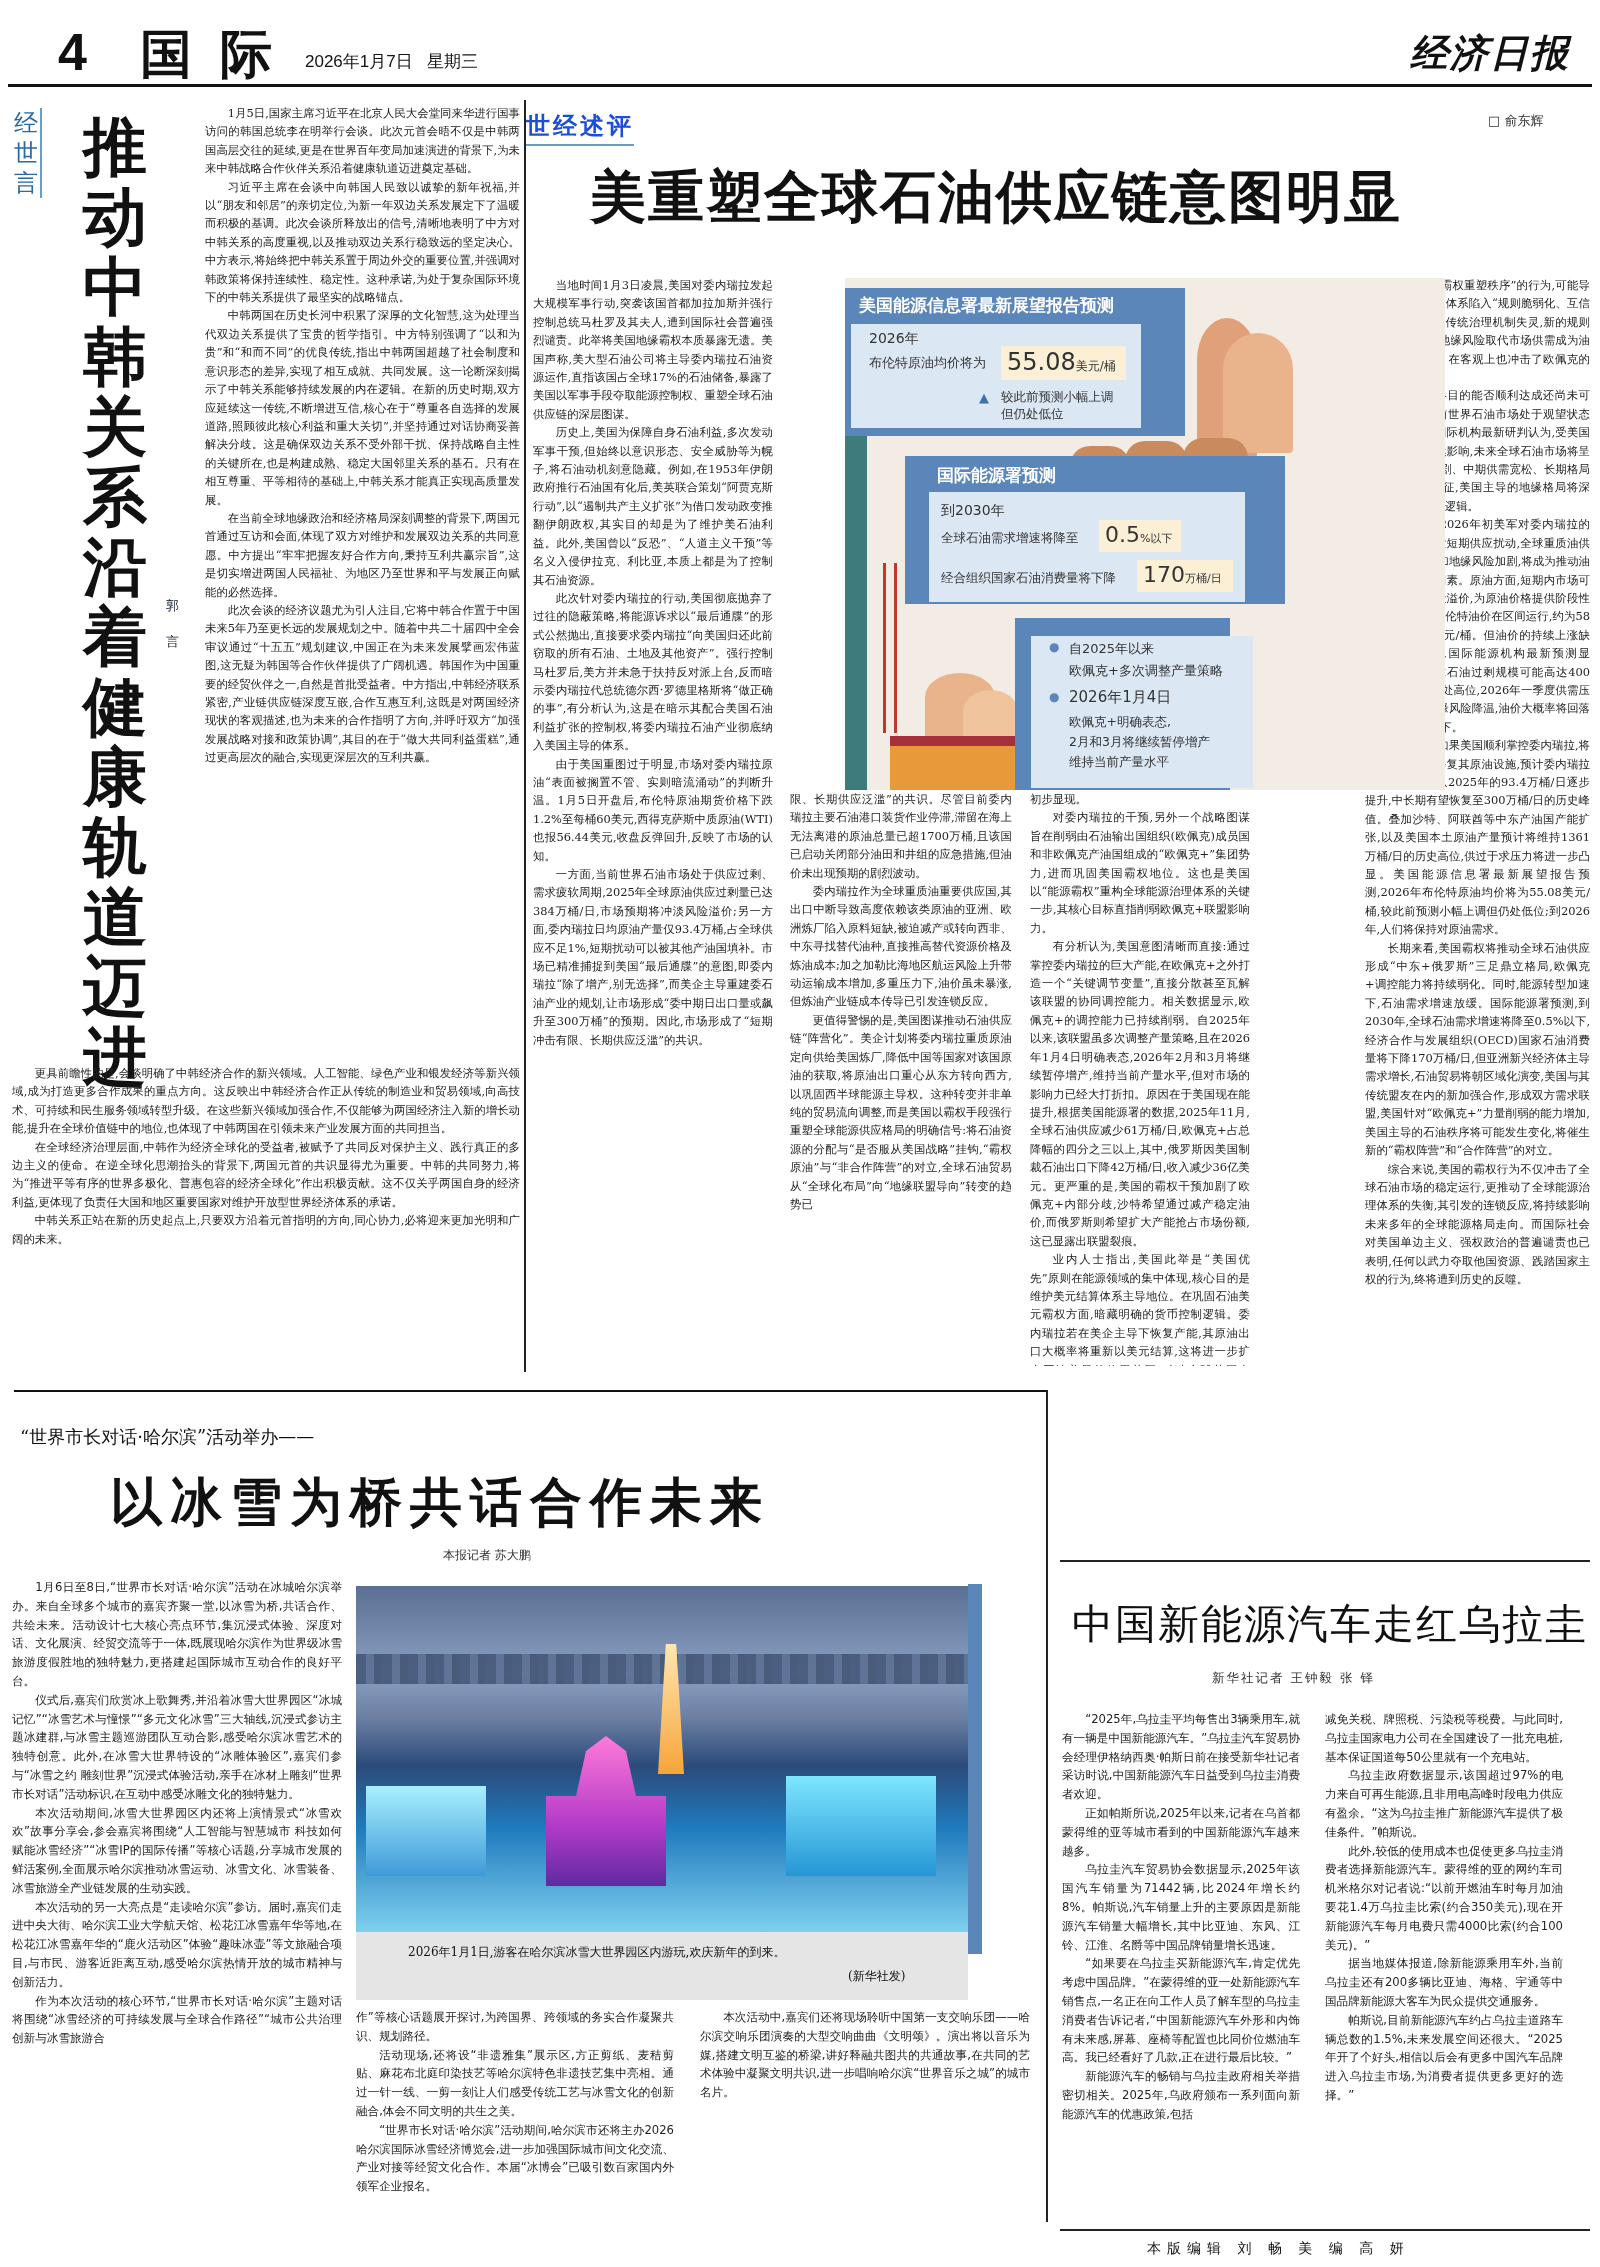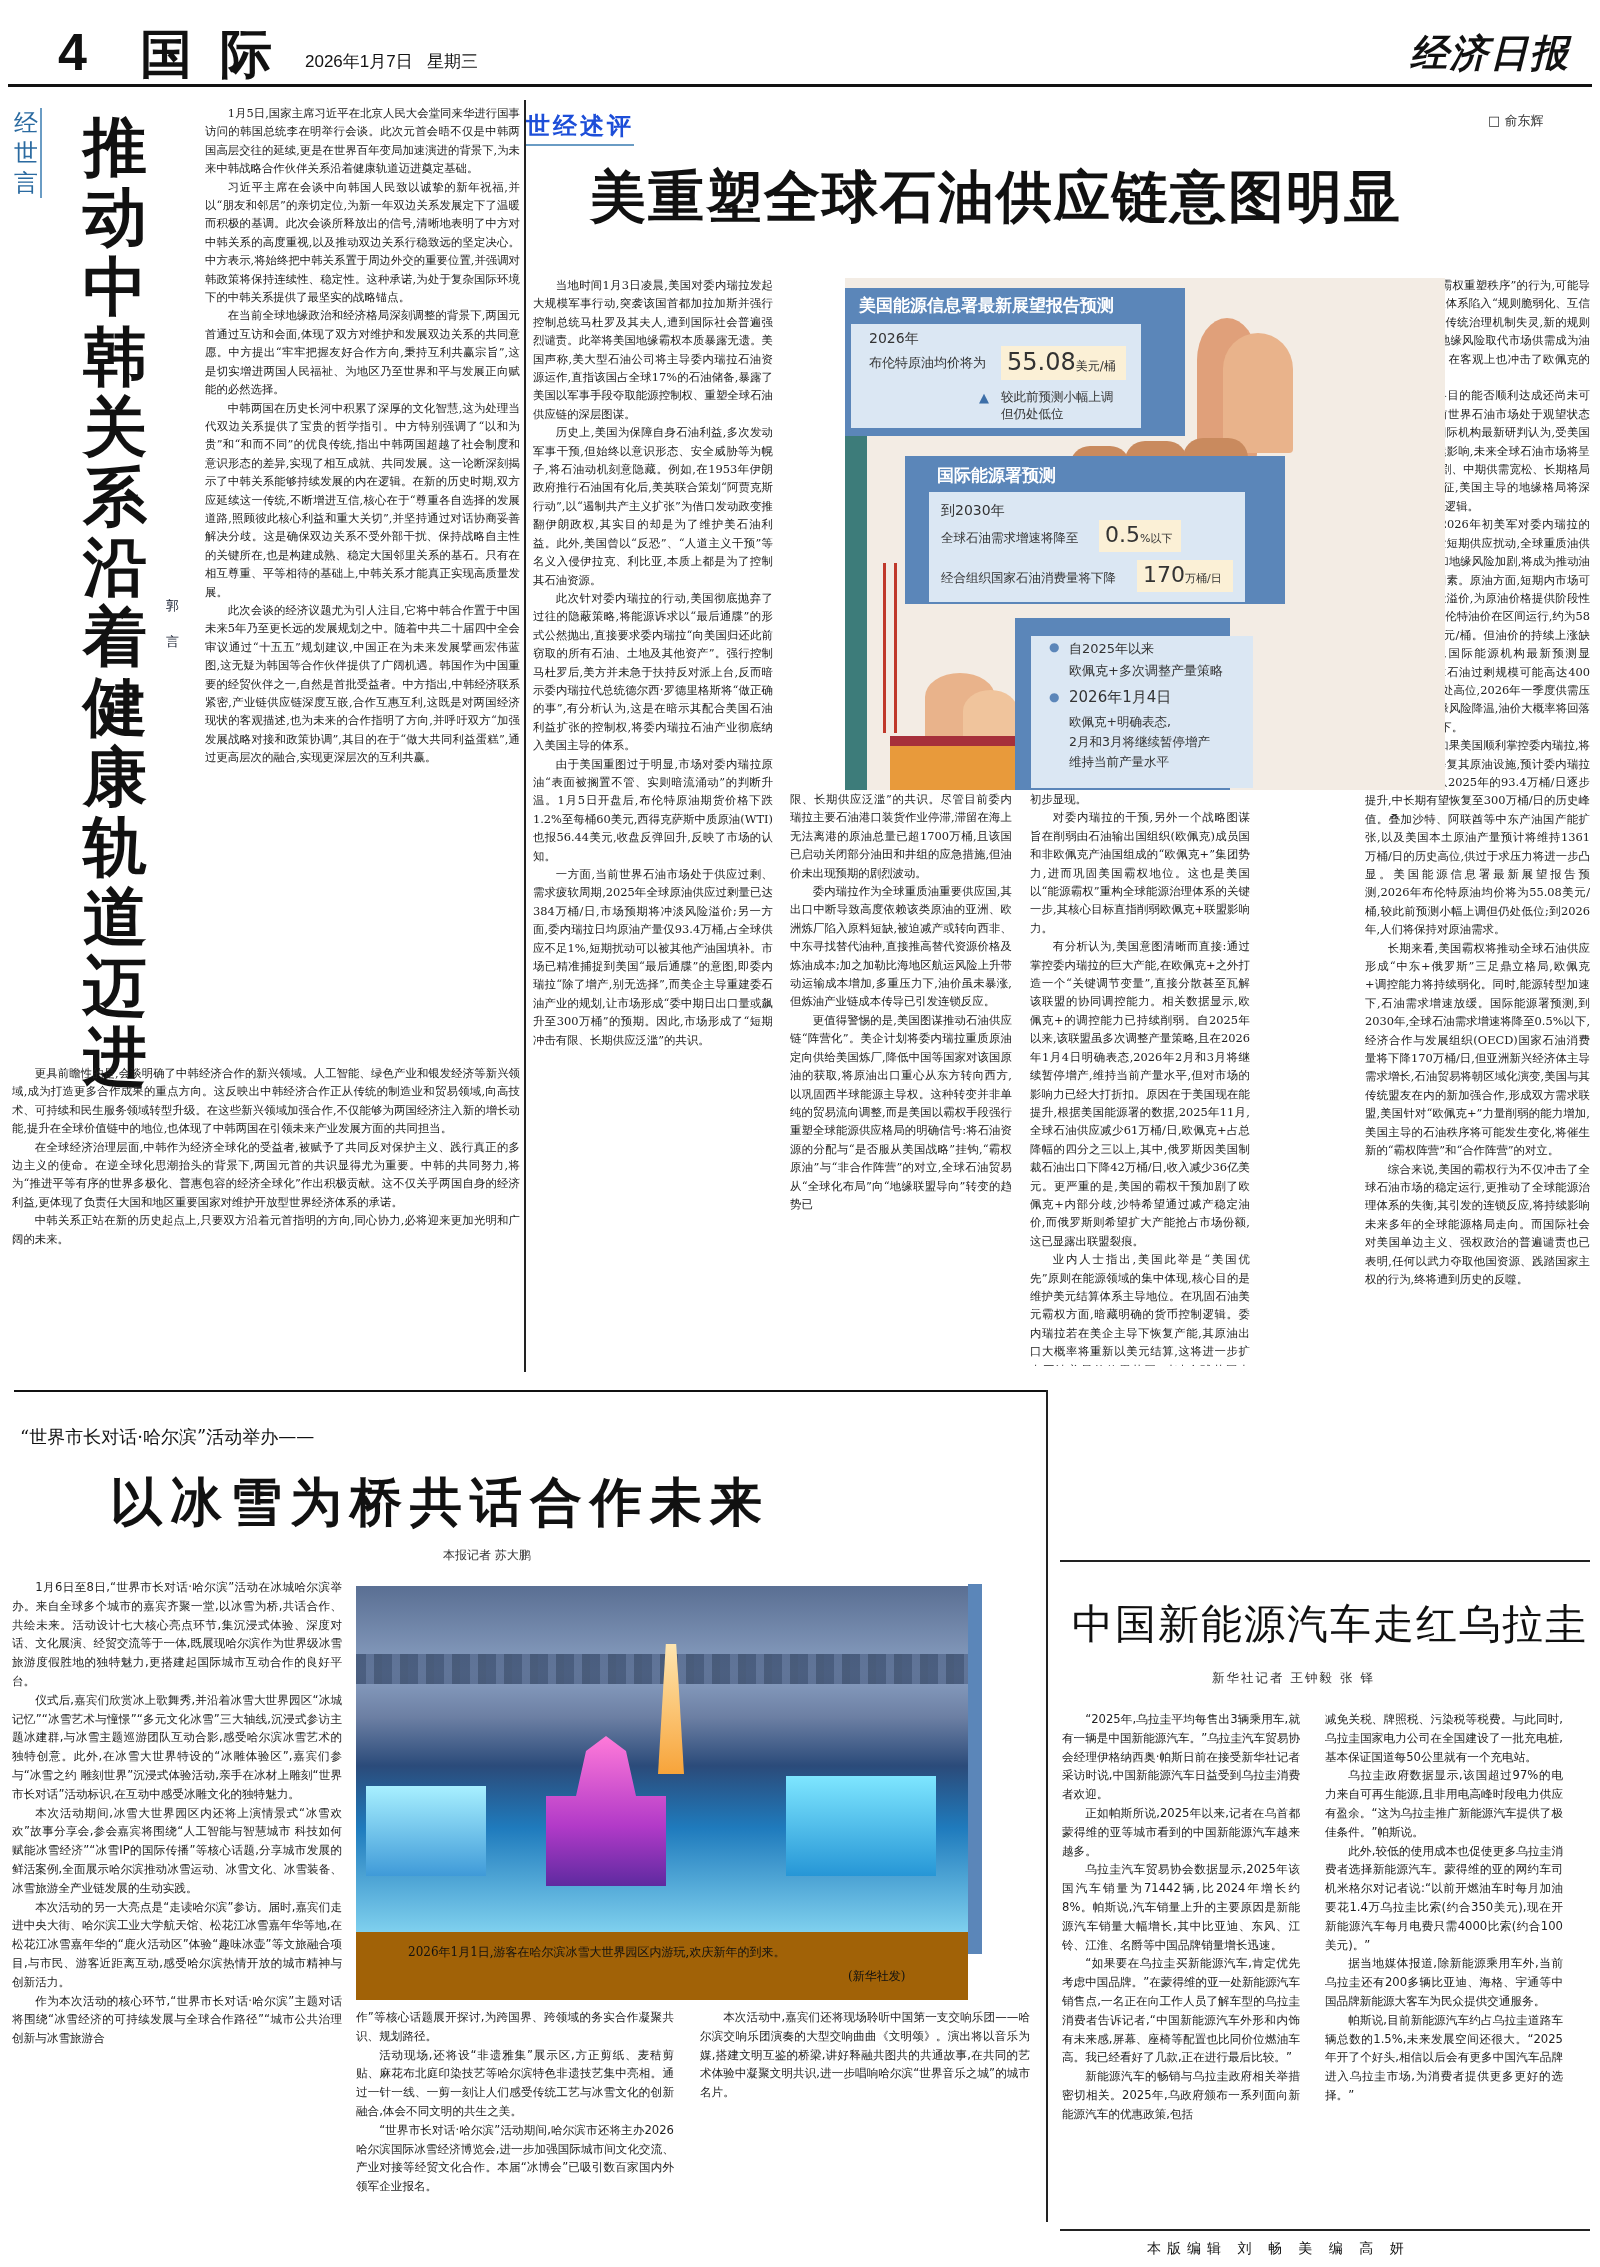--- a/index.html
+++ b/index.html
@@ -26,21 +26,21 @@
 .ptitle{position:absolute;color:#fff;font-family:"DejaVu Sans",sans-serif;font-weight:bold;}
 .itext{position:absolute;color:#333;font-family:"DejaVu Sans",sans-serif;}
 .tank{position:absolute;background:#e9b38b;border-radius:50% 50% 4px 4px/30% 30% 4px 4px;}
 .tower{position:absolute;background:#3d7c7a;}
 .cyl{position:absolute;background:#c98a5e;border-radius:20px;}
 .bottom-rule{left:14px;top:1390px;width:1032px;height:2px;background:#111;}
 .ice-kicker{left:20px;top:1425px;font-size:18px;}
 .ice-title{left:110px;top:1468px;font-size:52px;font-weight:bold;letter-spacing:8px;font-family:"DejaVu Serif",serif;}
 .ice-byline{left:443px;top:1547px;font-size:12px;color:#333;}
 .photo{position:absolute;left:356px;top:1586px;width:612px;height:346px;background:linear-gradient(180deg,#5a6f93 0%,#8aa0c2 25%,#6c7fa3 38%,#2b4b7a 52%,#1f7bbd 70%,#7fd0ee 100%);overflow:hidden;}
-.caption-box{position:absolute;left:356px;top:1932px;width:612px;height:68px;background:#a16207;font-size:12px;}
+.caption-box{position:absolute;left:356px;top:1932px;width:612px;height:68px;background:#e5e5e5;font-size:12px;}
 .car-title{left:1072px;top:1597px;font-family:"DejaVu Sans",sans-serif;font-size:41px;letter-spacing:2px;}
 .car-byline{left:1212px;top:1670px;font-size:12.5px;color:#333;letter-spacing:2px;}
 .car-rule{left:1060px;top:1560px;width:530px;height:2px;background:#222;}
 .editor-rule{left:1060px;top:2229px;width:530px;height:2px;background:#222;}
 .editor{left:1147px;top:2240px;font-size:14px;letter-spacing:6px;}
 .car-txt{font-family:"DejaVu Sans",sans-serif;font-size:11.6px;line-height:18.8px;color:#222;text-align:justify;}
 .car-txt p{text-indent:2em;}
 </style>
 </head>
 <body>
@@ -51,22 +51,22 @@
 <div class="abs logo">经济日报</div>
 <div class="abs rule-top"></div>
 
 <div class="abs kicker-vert">经世言</div>
 <div class="abs vtitle">推动中韩关系沿着健康轨道迈进</div>
 <div class="abs vbyline">郭 言</div>
 
 <div class="abs txt" style="left:205px;top:104px;width:315px;height:960px;overflow:hidden;">
   <p>1月5日,国家主席习近平在北京人民大会堂同来华进行国事访问的韩国总统李在明举行会谈。此次元首会晤不仅是中韩两国高层交往的延续,更是在世界百年变局加速演进的背景下,为未来中韩战略合作伙伴关系沿着健康轨道迈进奠定基础。</p>
   <p>习近平主席在会谈中向韩国人民致以诚挚的新年祝福,并以“朋友和邻居”的亲切定位,为新一年双边关系发展定下了温暖而积极的基调。此次会谈所释放出的信号,清晰地表明了中方对中韩关系的高度重视,以及推动双边关系行稳致远的坚定决心。中方表示,将始终把中韩关系置于周边外交的重要位置,并强调对韩政策将保持连续性、稳定性。这种承诺,为处于复杂国际环境下的中韩关系提供了最坚实的战略锚点。</p>
+  <p>中韩两国在历史长河中积累了深厚的文化智慧,这为处理当代双边关系提供了宝贵的哲学指引。中方特别强调了“以和为贵”和“和而不同”的优良传统,指出中韩两国超越了社会制度和意识形态的差异,实现了相互成就、共同发展。这一论断深刻揭示了中韩关系能够持续发展的内在逻辑。在新的历史时期,双方应延续这一传统,不断增进互信,核心在于“尊重各自选择的发展道路,照顾彼此核心利益和重大关切”,并坚持通过对话协商妥善解决分歧。这是确保双边关系不受外部干扰、保持战略自主性的关键所在,也是构建成熟、稳定大国邻里关系的基石。只有在相互尊重、平等相待的基础上,中韩关系才能真正实现高质量发展。</p>
   <p>在当前全球地缘政治和经济格局深刻调整的背景下,两国元首通过互访和会面,体现了双方对维护和发展双边关系的共同意愿。中方提出“牢牢把握友好合作方向,秉持互利共赢宗旨”,这是切实增进两国人民福祉、为地区乃至世界和平与发展正向赋能的必然选择。</p>
-  <p>中韩两国在历史长河中积累了深厚的文化智慧,这为处理当代双边关系提供了宝贵的哲学指引。中方特别强调了“以和为贵”和“和而不同”的优良传统,指出中韩两国超越了社会制度和意识形态的差异,实现了相互成就、共同发展。这一论断深刻揭示了中韩关系能够持续发展的内在逻辑。在新的历史时期,双方应延续这一传统,不断增进互信,核心在于“尊重各自选择的发展道路,照顾彼此核心利益和重大关切”,并坚持通过对话协商妥善解决分歧。这是确保双边关系不受外部干扰、保持战略自主性的关键所在,也是构建成熟、稳定大国邻里关系的基石。只有在相互尊重、平等相待的基础上,中韩关系才能真正实现高质量发展。</p>
   <p>此次会谈的经济议题尤为引人注目,它将中韩合作置于中国未来5年乃至更长远的发展规划之中。随着中共二十届四中全会审议通过“十五五”规划建议,中国正在为未来发展擘画宏伟蓝图,这无疑为韩国等合作伙伴提供了广阔机遇。韩国作为中国重要的经贸伙伴之一,自然是首批受益者。中方指出,中韩经济联系紧密,产业链供应链深度互嵌,合作互惠互利,这既是对两国经济现状的客观描述,也为未来的合作指明了方向,并呼吁双方“加强发展战略对接和政策协调”,其目的在于“做大共同利益蛋糕”,通过更高层次的融合,实现更深层次的互利共赢。</p>
 </div>
 <div class="abs txt" style="left:12px;top:1064px;width:508px;height:298px;overflow:hidden;">
   <p>更具前瞻性的是,会谈明确了中韩经济合作的新兴领域。人工智能、绿色产业和银发经济等新兴领域,成为打造更多合作成果的重点方向。这反映出中韩经济合作正从传统的制造业和贸易领域,向高技术、可持续和民生服务领域转型升级。在这些新兴领域加强合作,不仅能够为两国经济注入新的增长动能,提升在全球价值链中的地位,也体现了中韩两国在引领未来产业发展方面的共同担当。</p>
   <p>在全球经济治理层面,中韩作为经济全球化的受益者,被赋予了共同反对保护主义、践行真正的多边主义的使命。在逆全球化思潮抬头的背景下,两国元首的共识显得尤为重要。中韩的共同努力,将为“推进平等有序的世界多极化、普惠包容的经济全球化”作出积极贡献。这不仅关乎两国自身的经济利益,更体现了负责任大国和地区重要国家对维护开放型世界经济体系的承诺。</p>
   <p>中韩关系正站在新的历史起点上,只要双方沿着元首指明的方向,同心协力,必将迎来更加光明和广阔的未来。</p>
 </div>
 <div class="abs col-rule" style="left:524px;top:100px;height:1272px;"></div>
 
 <div class="abs oil-kicker">世经述评</div>

